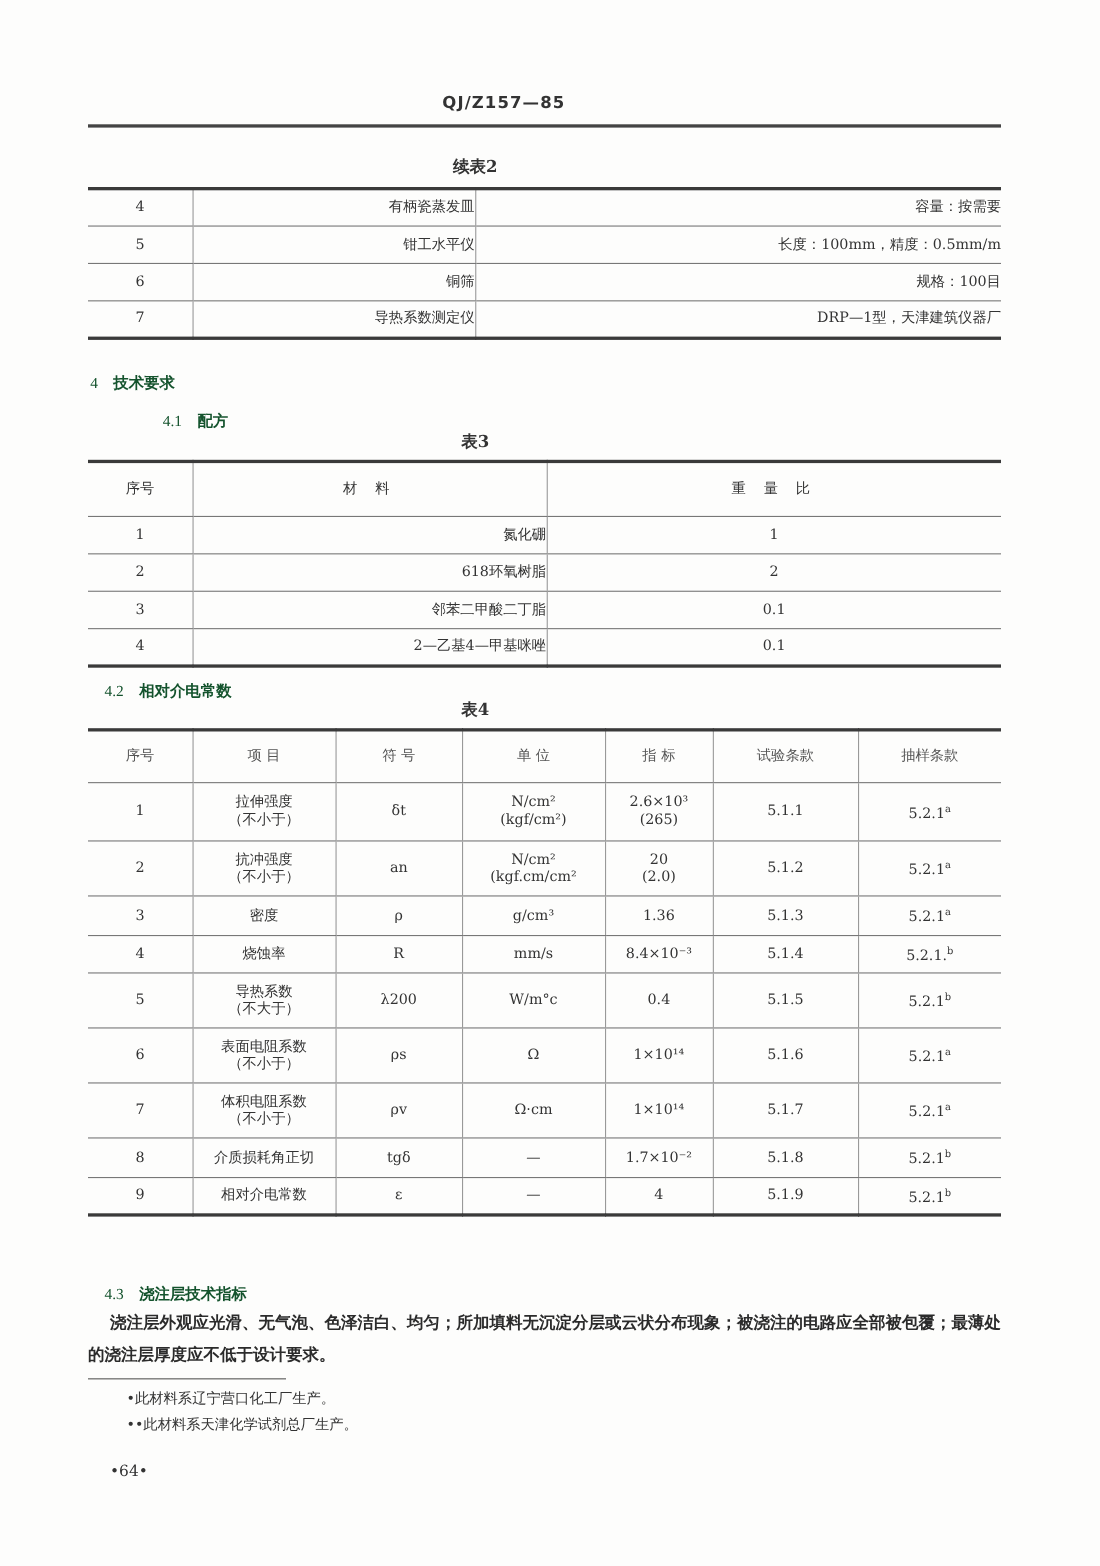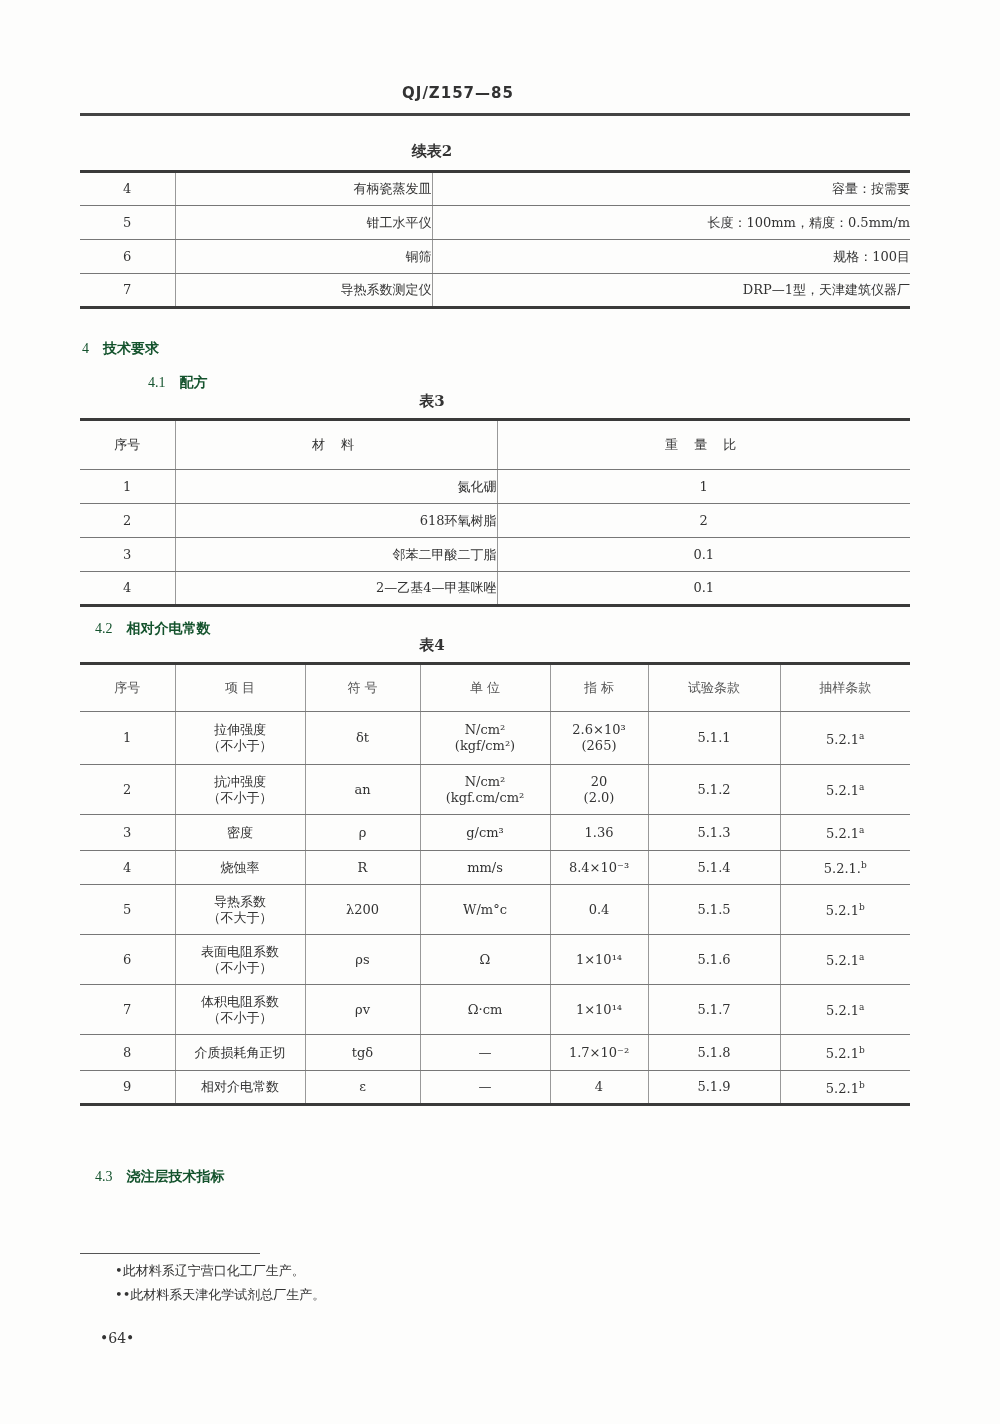--- a/index.html
+++ b/index.html
@@ -266,19 +266,22 @@
         <td>4</td>
         <td>5.1.9</td>
         <td><span>5.2.1</span><span class="sup">b</span></td>
       </tr>
     </tbody>
   </table>
 
   <div class="sect" style="left:95px; top:1168px;">
     <span class="num">4.3</span><span>浇注层技术指标</span>
   </div>
+  <div class="para" style="top:1188px;">
+    <span class="indent"></span><span>浇注层外观应光滑、无气泡、色泽洁白、均匀；所加填料无沉淀分层或云状分布现象；被浇注的电路应全部被包覆；最薄处的浇注层厚度应不低于设计要求。</span>
+  </div>
 
   <div class="fn-rule"></div>
   <div class="fn" style="top:1262px;">•此材料系辽宁营口化工厂生产。</div>
   <div class="fn" style="top:1286px;">••此材料系天津化学试剂总厂生产。</div>
 
   <div class="pageno">•64•</div>
 </div>
 
 </body></html>

